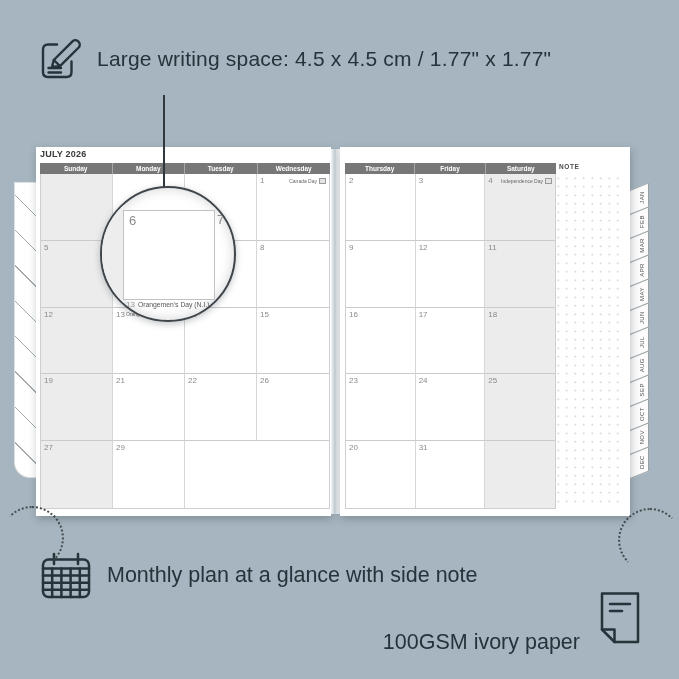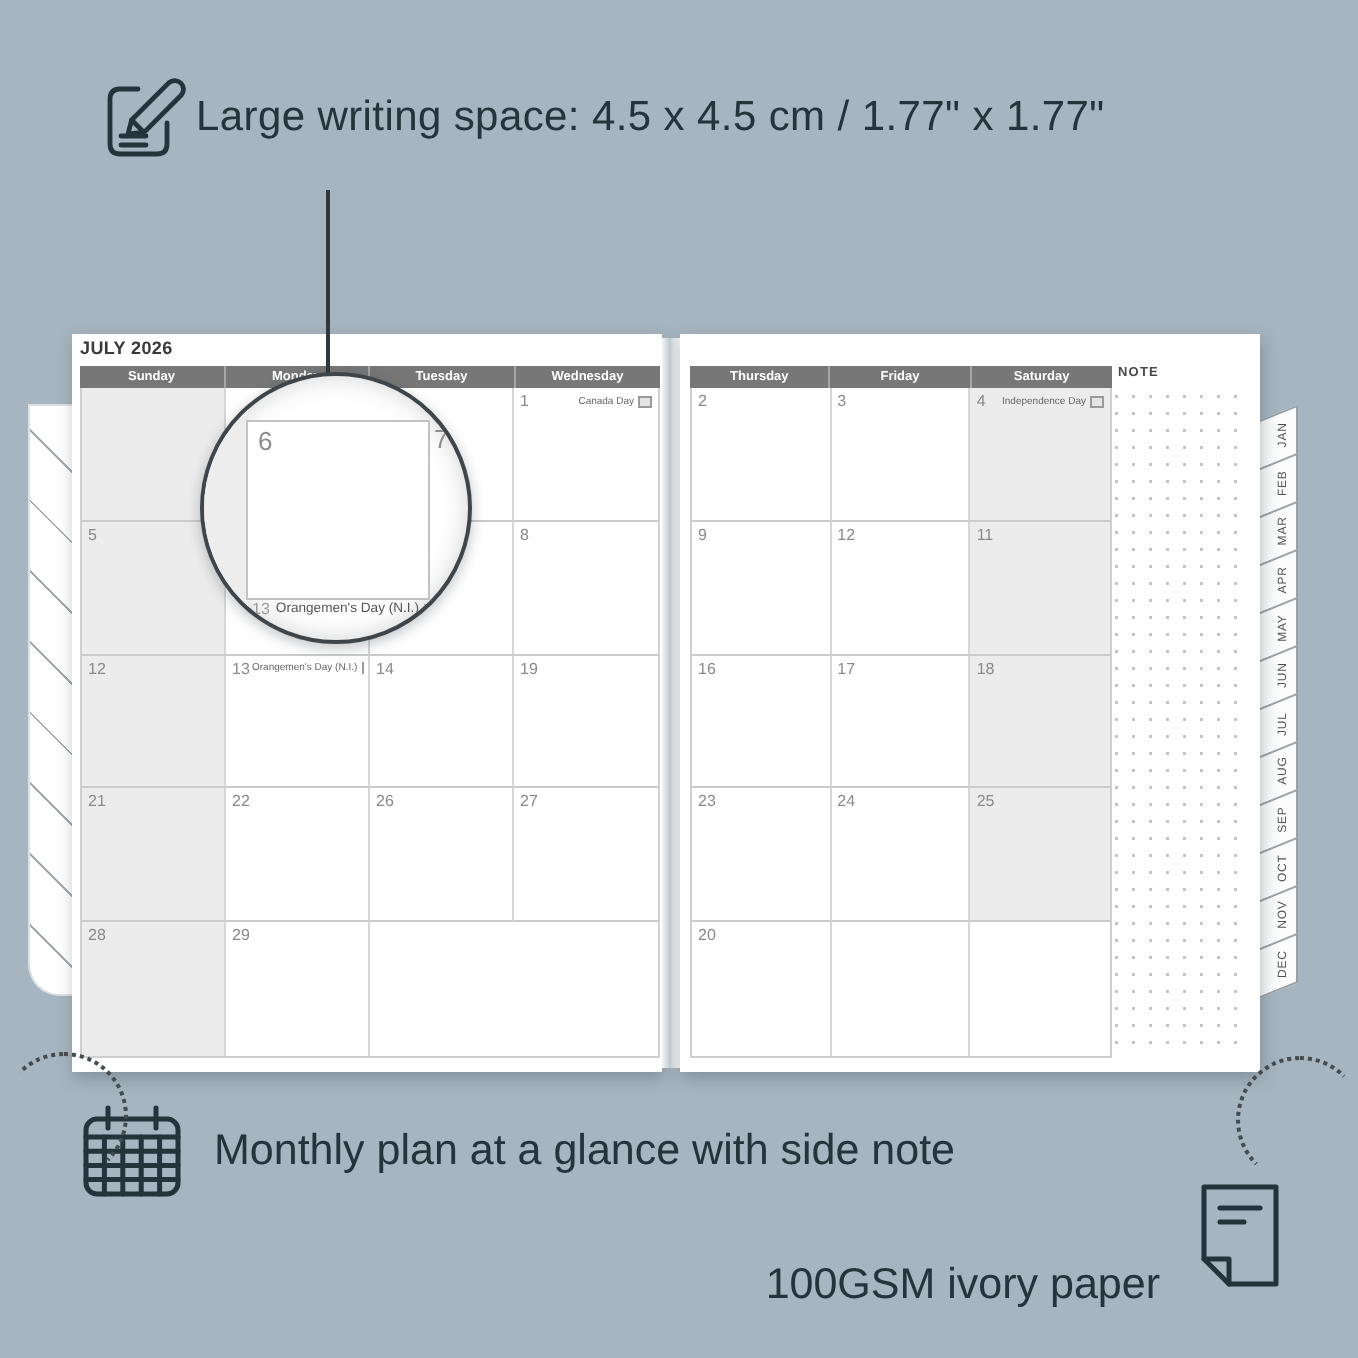--- a/index.html
+++ b/index.html
@@ -1,25 +1,25 @@
 <!DOCTYPE html>
 <html style="--bg: #a6b5bf; --ink: #25333b; --headbar: #777777; --shade: #ececec;"><head>
 <meta charset="utf-8">
 <style>
   html,body{margin:0;padding:0;}
   .stage{position:relative;width:679px;height:679px;background:var(--bg,#a6b5bf);overflow:hidden;
          font-family:"Liberation Sans",sans-serif;}
 
   
-  .ann-top{position:absolute;left:48px;top:34px;display:flex;align-items:center;color:var(--ink,#25333b);}
+  .ann-top{position:absolute;left:36px;top:34px;display:flex;align-items:center;gap:11px;color:var(--ink,#25333b);}
   .ann-top-text{font-size:21px;font-weight:500;letter-spacing:.2px;white-space:nowrap;}
   .pointer-line{position:absolute;left:163px;top:95px;width:2px;height:93px;background:#2e383e;z-index:4;}
 
   
-  .spread{position:absolute;left:28px;top:147px;width:604px;height:369px;margin-top:20px;}
+  .spread{position:absolute;left:28px;top:147px;width:604px;height:369px;}
   .hatch{position:absolute;left:-14px;top:35px;width:27px;height:294px;z-index:0;
          background:repeating-linear-gradient(45deg,#ffffff 0 24px,#a4aaad 24px 25px);
          border:1px solid #dde1e3;border-right:none;border-bottom-left-radius:16px;}
   .page{position:absolute;top:0;height:369px;background:#fff;z-index:1;box-shadow:1px 3px 8px rgba(40,55,65,.3);}
   .page-left{left:8px;width:295px;}
   .seam{position:absolute;left:303px;top:2px;width:9px;height:365px;z-index:1;
         background:linear-gradient(90deg,#f2f4f5 0%,#c2ccd1 45%,#dbe0e3 60%,#f5f6f7 100%);}
   .page-right{left:312px;width:290px;}
 
   .cal-title{position:absolute;left:4px;top:2px;font-size:9px;font-weight:bold;color:#3a3a3a;letter-spacing:.2px;}
@@ -143,36 +143,36 @@
               <span class="date-num">13</span>
               <span class="holiday left">
                 <span>Orangemen's Day (N.I.)</span>
                 <span class="flag"></span>
               </span>
             </div>
             <div class="cell">
               <span class="date-num">14</span>
             </div>
             <div class="cell">
+              <span class="date-num">15</span>
+            </div>
+            <div class="cell">
               <span class="date-num">19</span>
             </div>
             <div class="cell">
               <span class="date-num">21</span>
             </div>
             <div class="cell">
               <span class="date-num">22</span>
             </div>
             <div class="cell">
               <span class="date-num">26</span>
             </div>
             <div class="cell">
               <span class="date-num">27</span>
-            </div>
-            <div class="cell">
-              <span class="date-num">28</span>
             </div>
             <div class="cell">
               <span class="date-num">29</span>
             </div>
           </div>
       </div>
       <div class="arc arc-bl"></div>
     </div>
 
     <div class="seam"></div>
@@ -220,20 +220,23 @@
               <span class="date-num">23</span>
             </div>
             <div class="cell">
               <span class="date-num">24</span>
             </div>
             <div class="cell">
               <span class="date-num">25</span>
             </div>
             <div class="cell">
               <span class="date-num">20</span>
+            </div>
+            <div class="cell">
+              <span class="date-num">31</span>
             </div>
             <div class="cell"></div>
           </div>
       </div>
       <div class="note-label">NOTE</div>
       <div class="note-dots"></div>
       <div class="arc arc-br"></div>
     </div>
 
     <div class="tabs" id="tabs">

